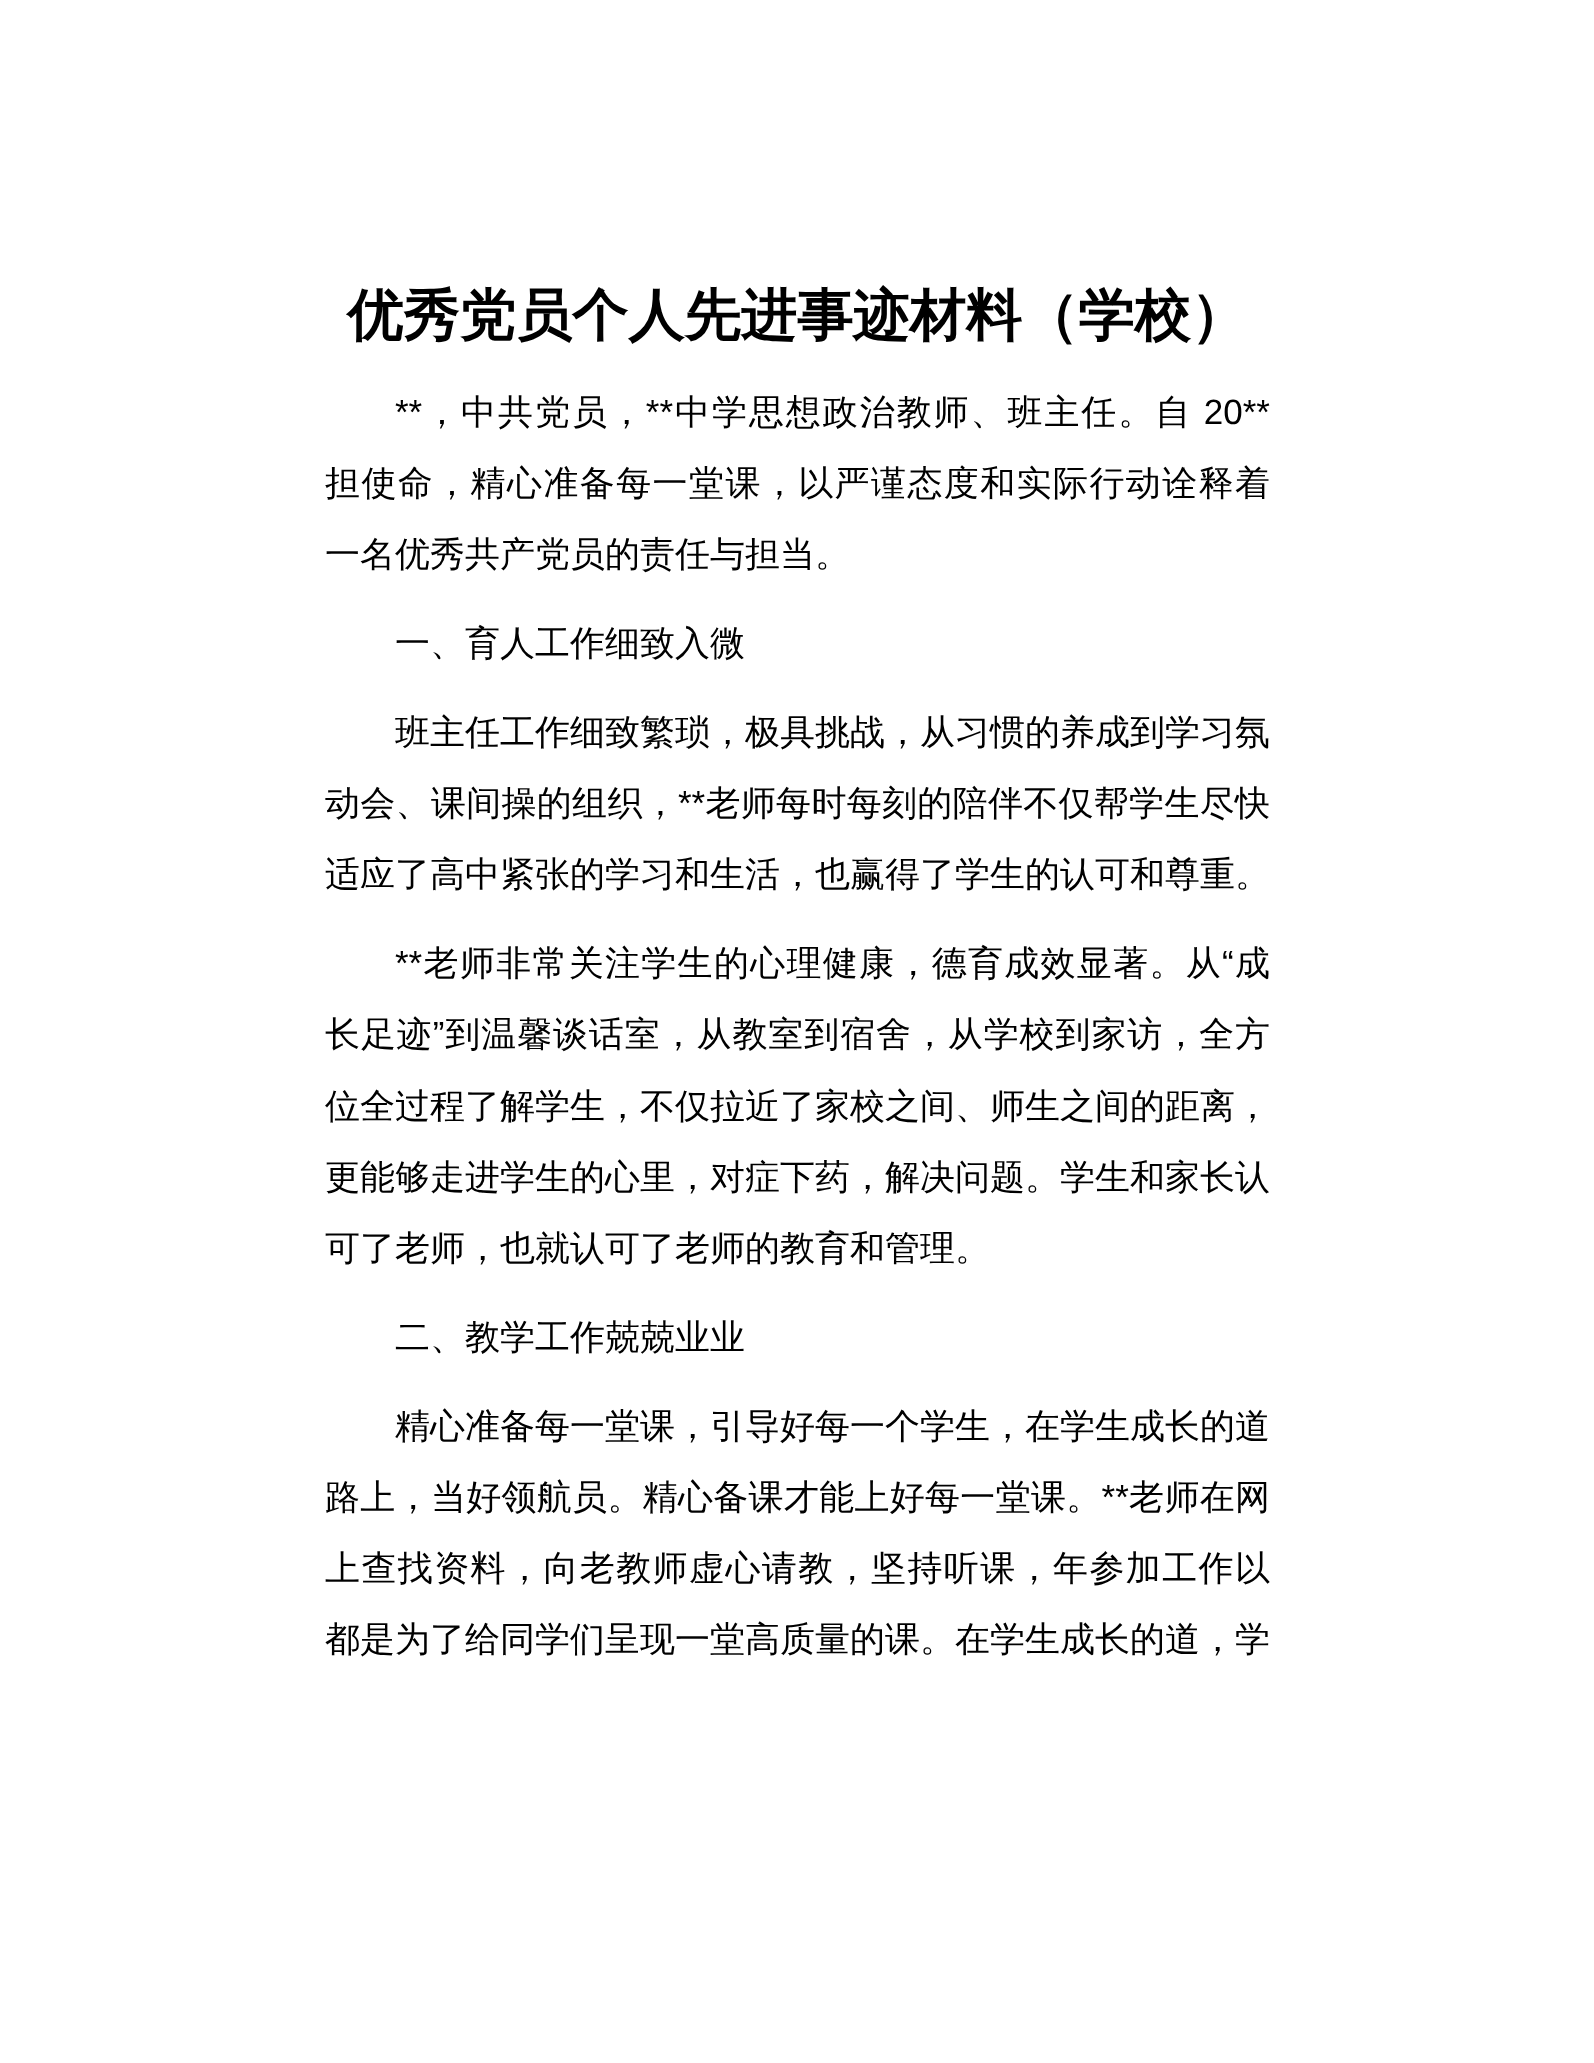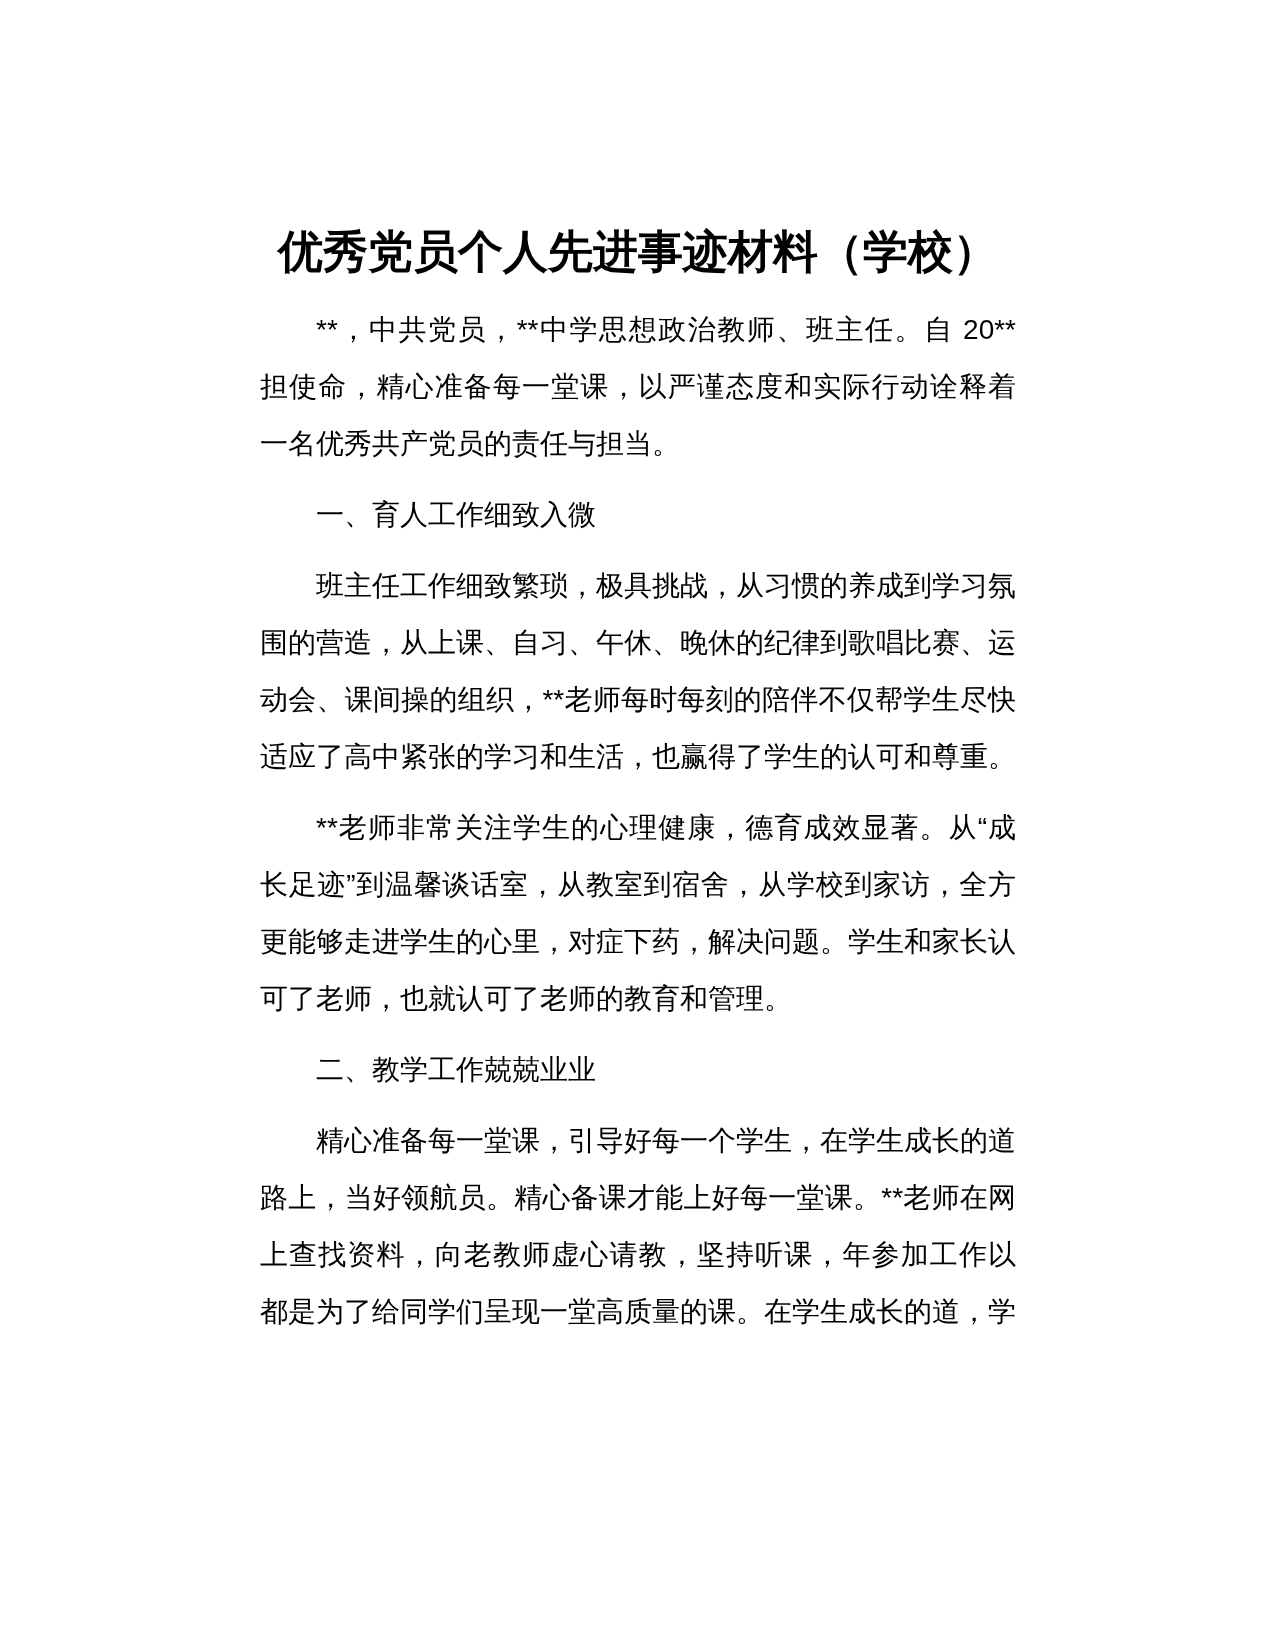--- a/index.html
+++ b/index.html
@@ -62,27 +62,27 @@
       <div class="block paragraph">
         <div class="line indent">**，中共党员，**中学思想政治教师、班主任。自 20**</div>
         <div class="line">担使命，精心准备每一堂课，以严谨态度和实际行动诠释着</div>
         <div class="line last">一名优秀共产党员的责任与担当。</div>
       </div>
       <div class="block heading">
         <div class="line indent last">一、育人工作细致入微</div>
       </div>
       <div class="block paragraph">
         <div class="line indent">班主任工作细致繁琐，极具挑战，从习惯的养成到学习氛</div>
-        <div class="line">围的营造，从上课、自习、午休、晚休的纪律到歌唱比赛、运</div>
         <div class="line">动会、课间操的组织，**老师每时每刻的陪伴不仅帮学生尽快</div>
         <div class="line last">适应了高中紧张的学习和生活，也赢得了学生的认可和尊重。</div>
       </div>
       <div class="block paragraph">
         <div class="line indent">**老师非常关注学生的心理健康，德育成效显著。从“成</div>
         <div class="line">长足迹”到温馨谈话室，从教室到宿舍，从学校到家访，全方</div>
+        <div class="line">位全过程了解学生，不仅拉近了家校之间、师生之间的距离，</div>
         <div class="line">更能够走进学生的心里，对症下药，解决问题。学生和家长认</div>
         <div class="line last">可了老师，也就认可了老师的教育和管理。</div>
       </div>
       <div class="block heading">
         <div class="line indent last">二、教学工作兢兢业业</div>
       </div>
       <div class="block paragraph">
         <div class="line indent">精心准备每一堂课，引导好每一个学生，在学生成长的道</div>
         <div class="line">路上，当好领航员。精心备课才能上好每一堂课。**老师在网</div>
         <div class="line">上查找资料，向老教师虚心请教，坚持听课，年参加工作以来，</div>

